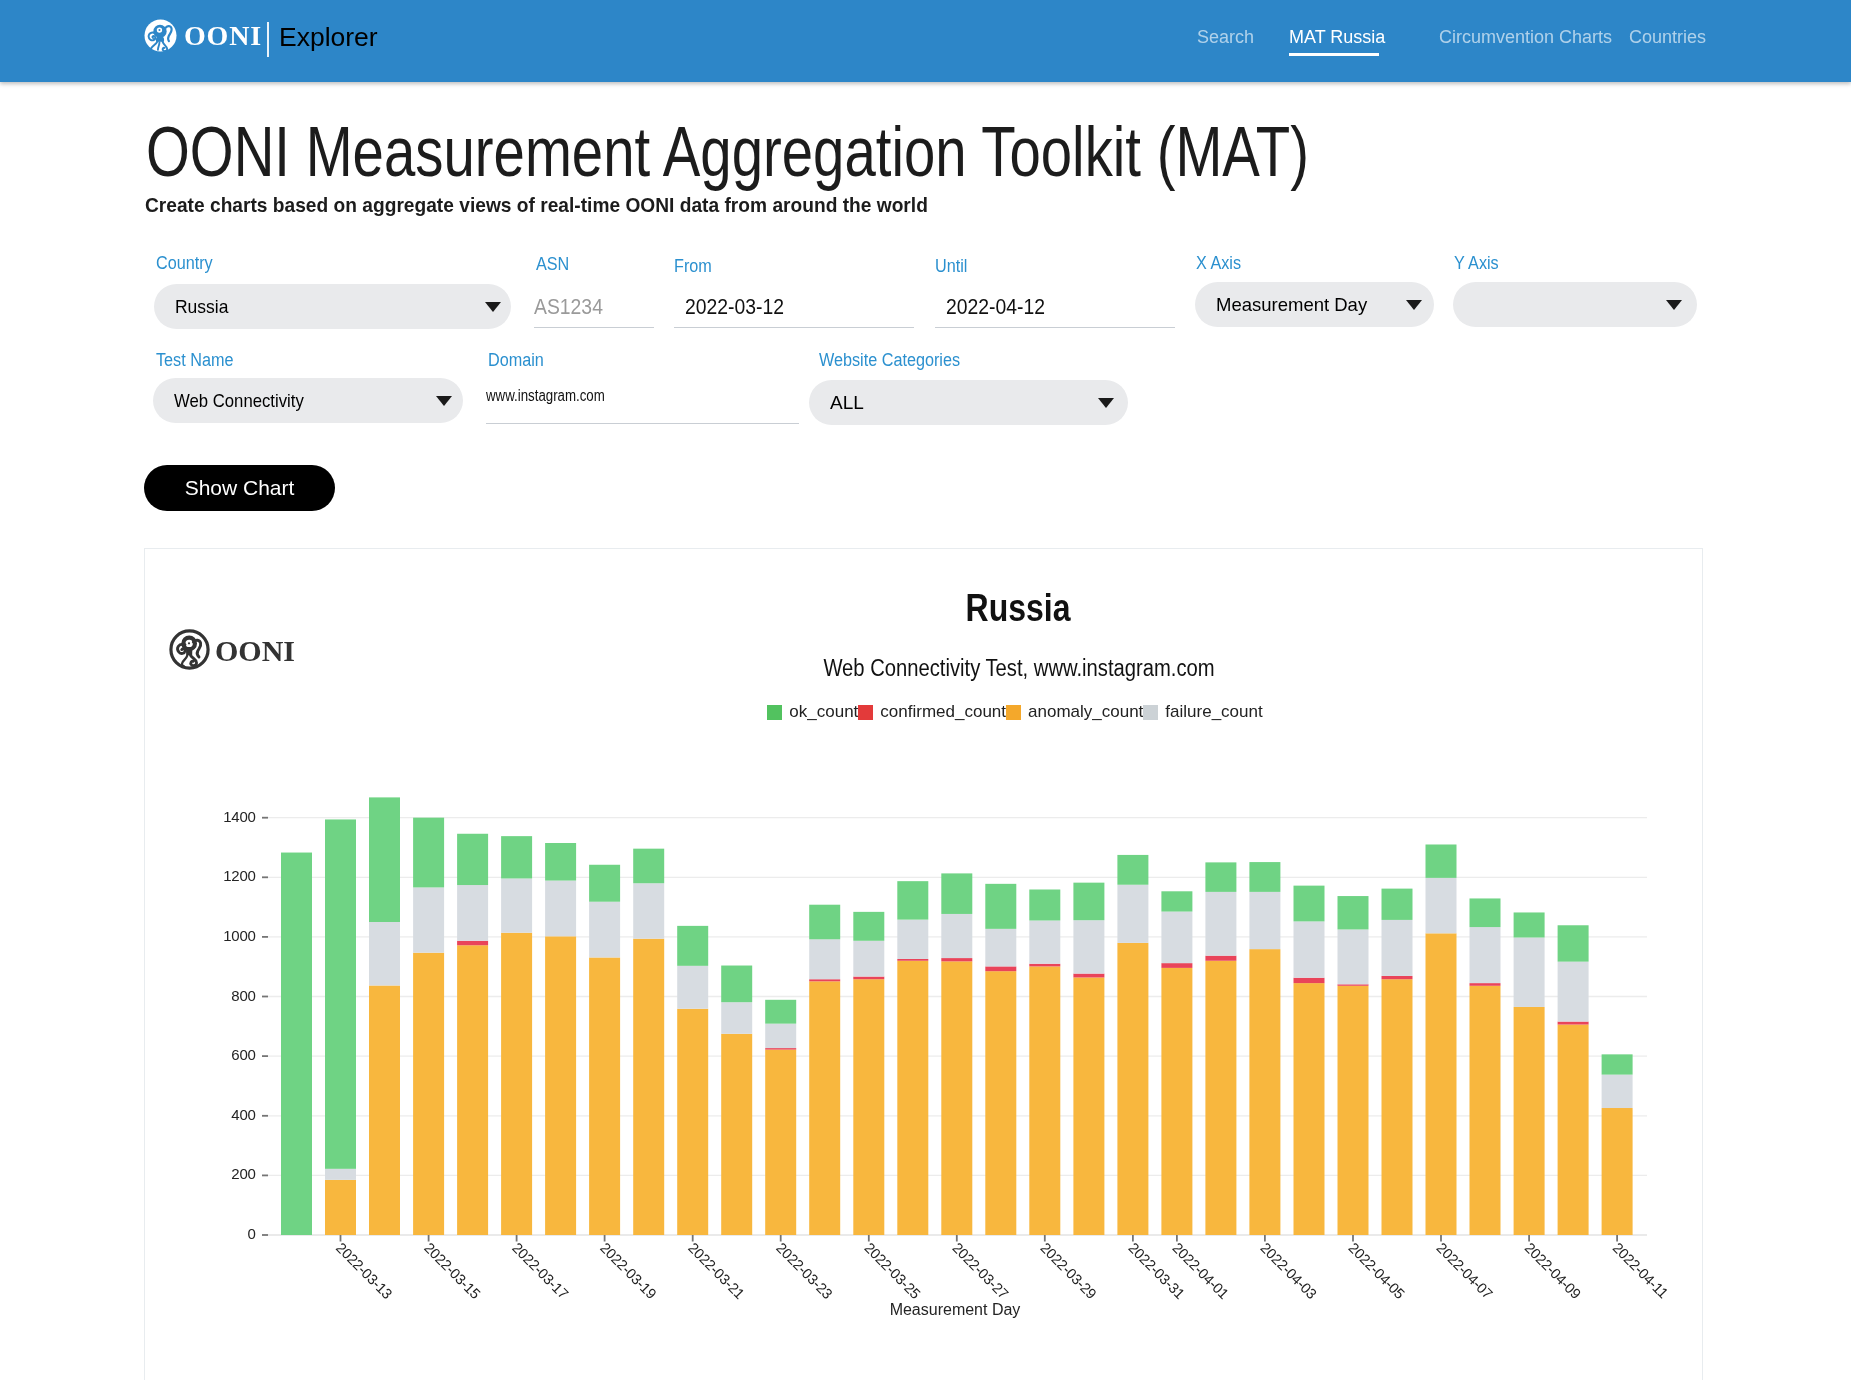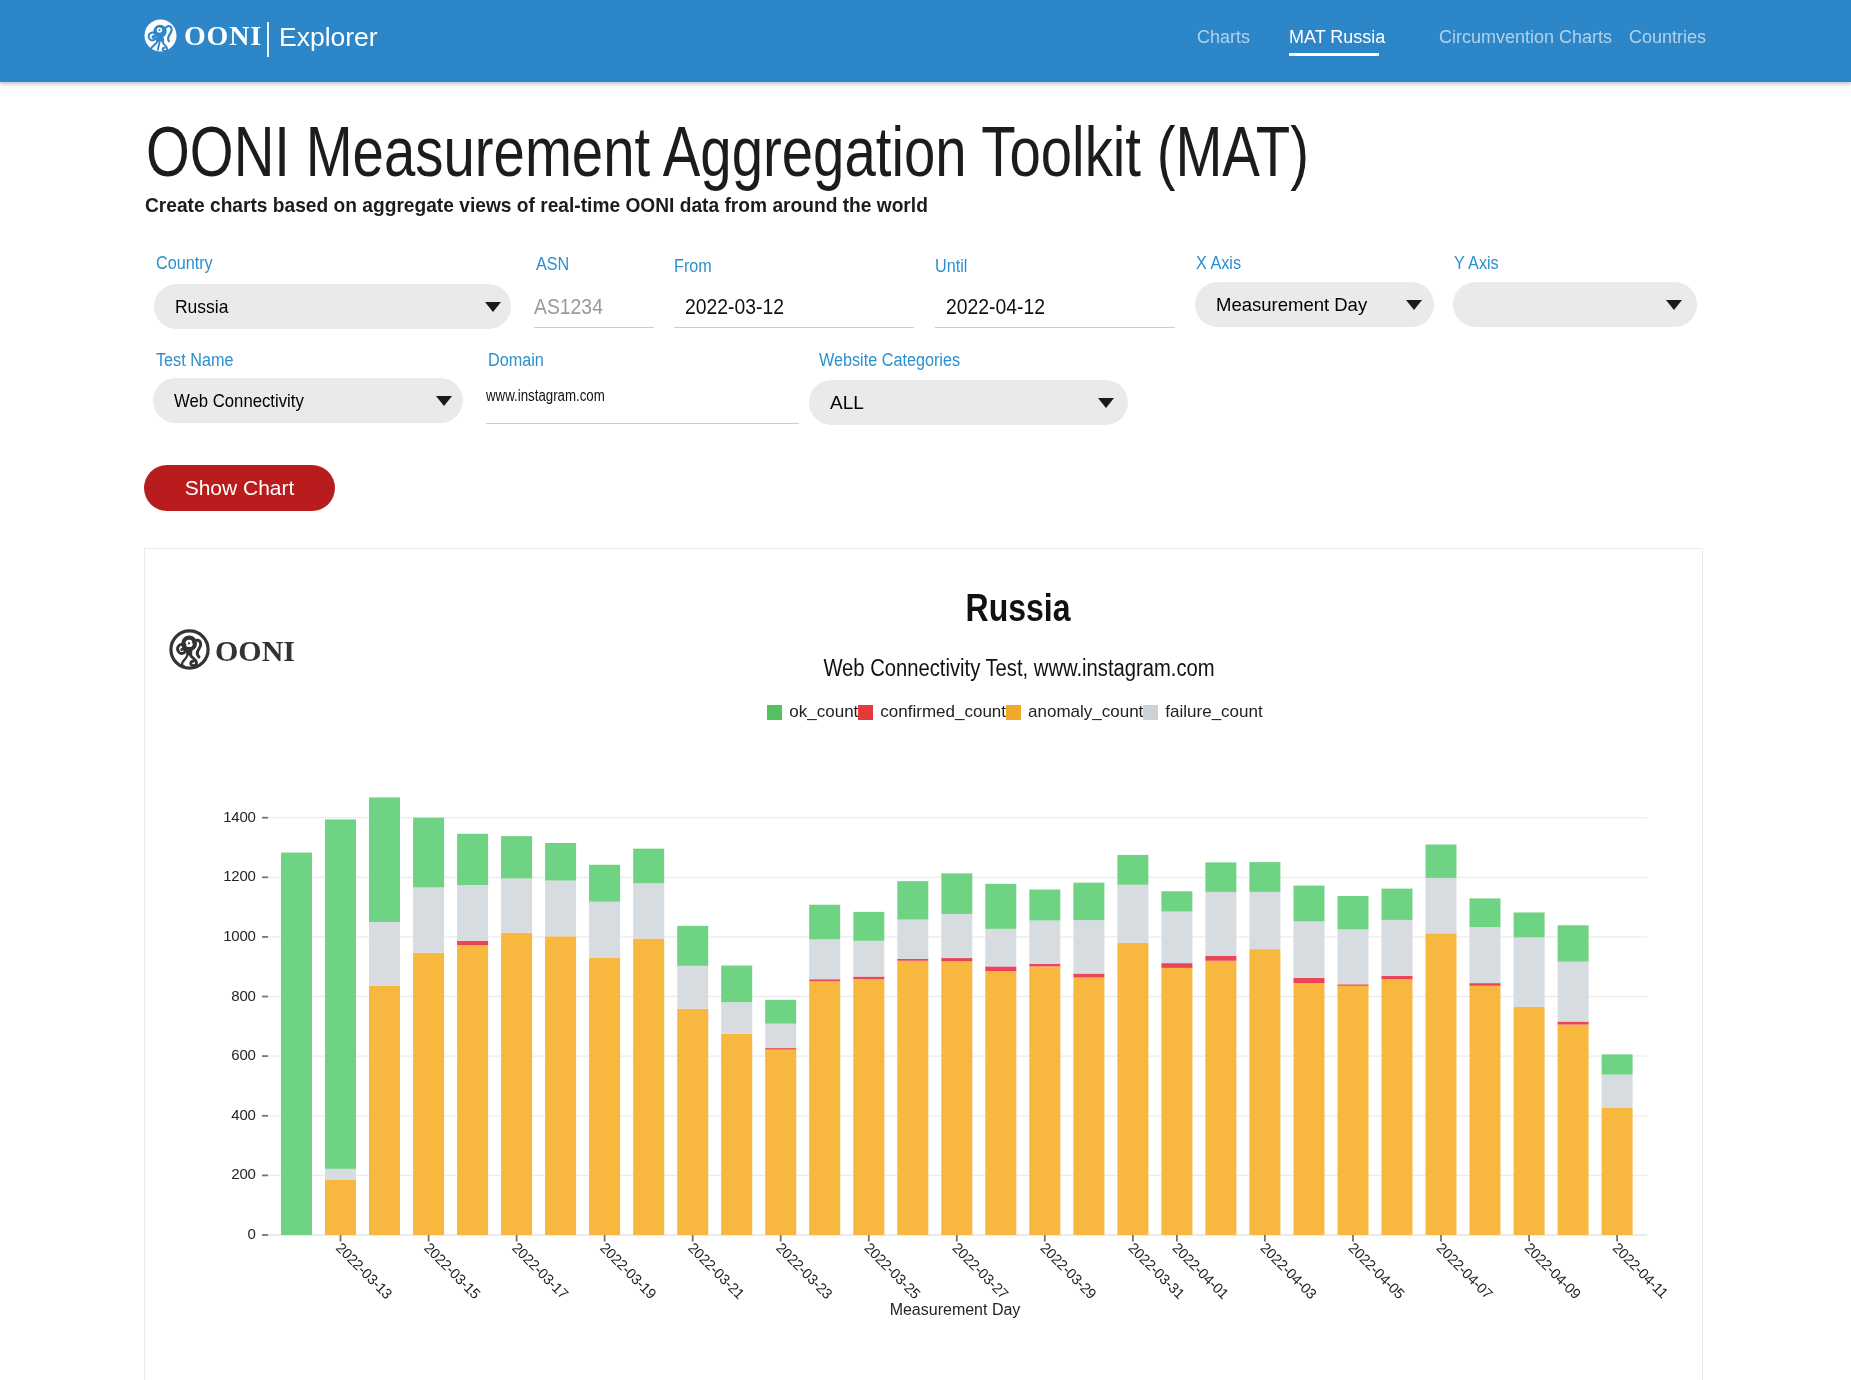--- a/index.html
+++ b/index.html
@@ -24,22 +24,22 @@
 <circle cx="30" cy="21.5" r="2.0" fill="#2d86c8"></circle>
 <path d="M31 32 C 24 32 22 39 23.5 44 L 38.5 44 C 40 39 38 32 31 32 Z" fill="#2d86c8"></path>
 <path d="M42 17 C 47 11 54 14 53.5 21 C 53.2 26 50 28.5 48 33 C 46.2 37 46.6 40.5 48.3 43" fill="none" stroke="#2d86c8" stroke-width="4.2" stroke-linecap="round"></path>
 <path d="M22 28 C 15 24 8.5 28 9 34.5 C 9.4 40 15 43 19.5 40.5 C 23.2 38.4 22.5 32.8 18.6 32.9 C 16.2 33 15.8 35.8 17.5 36.8" fill="none" stroke="#2d86c8" stroke-width="3.8" stroke-linecap="round"></path>
 <path d="M26.5 43 C 23.5 49.5 17 51.5 14 56.5 C 12.5 59.2 13.7 61.8 16 62.8" fill="none" stroke="#2d86c8" stroke-width="3.8" stroke-linecap="round"></path>
 <path d="M36 44 C 38.5 51 45 53 45 58 C 45 62.3 39.7 63.7 37.2 61 C 35.1 58.8 36.8 55.2 39.7 56" fill="none" stroke="#2d86c8" stroke-width="3.8" stroke-linecap="round"></path>
 <path d="M30 45 C 30 51 26.5 55.5 27 60" fill="none" stroke="#2d86c8" stroke-width="3.6" stroke-linecap="round"></path>
 </svg></div>
   <div class="abs" style="left:184px;top:20px;font-family:'Liberation Serif',serif;font-weight:700;font-size:28px;color:#fff;letter-spacing:0.8px;">OONI</div>
   <div class="abs" style="left:267px;top:22px;width:2px;height:35px;background:rgba(255,255,255,0.9);"></div>
-  <div class="abs" style="left:279px;top:22px;font-size:26.5px;color:#ffffff;font-weight:400;">Explorer</div>
-  <div class="nav" style="left:1197px;">Charts</div>
+  <div class="abs" style="left:279px;top:22px;font-size:26.5px;color:#000000;font-weight:400;">Explorer</div>
+  <div class="nav" style="left:1197px;">Search</div>
   <div class="nav" style="left:1289px;color:#fff;">MAT Russia</div>
   <div class="abs" style="left:1289px;top:53px;width:90px;height:3px;background:#fff;"></div>
   <div class="nav" style="left:1419px;margin-left:20px;">Circumvention Charts</div>
   <div class="nav" style="left:1629px;">Countries</div>
 </div>
 
 <div class="abs" style="left:146px;top:112px;font-size:70px;font-weight:400;color:#1c1c1c;transform:scaleX(0.805);transform-origin:left top;white-space:nowrap;">OONI Measurement Aggregation Toolkit (MAT)</div>
 <div class="abs" style="left:145px;top:193px;font-size:20.5px;font-weight:700;color:#1c1c1c;transform:scaleX(0.935);transform-origin:left top;white-space:nowrap;">Create charts based on aggregate views of real-time OONI data from around the world</div>
 
 <div class="lbl" style="left:155.5px;top:254px;">Country</div>
@@ -76,21 +76,21 @@
 
 <div class="lbl" style="left:488px;top:350.5px;">Domain</div>
 <div class="inp" style="left:486px;top:387px;width:313px;height:37px;font-size:16px;"><span style="transform:scaleX(0.83);">www.instagram.com</span></div>
 
 <div class="lbl" style="left:819px;top:350.5px;">Website Categories</div>
 <div class="pill" style="left:809px;top:380px;width:319px;">
     <span class="txt">ALL</span>
     <span class="caret" style="left:289px;"></span>
   </div>
 
-<div class="abs" style="left:144px;top:464.5px;width:191px;height:46px;background:#b91c1c;border-radius:23px;color:#fff;font-size:21px;text-align:center;line-height:46px;">Show Chart</div>
+<div class="abs" style="left:144px;top:464.5px;width:191px;height:46px;background:#000000;border-radius:23px;color:#fff;font-size:21px;text-align:center;line-height:46px;">Show Chart</div>
 
 <div class="abs" style="left:144px;top:548px;width:1559px;height:832px;border:1.5px solid #e8ecef;border-bottom:none;background:#fff;">
   <div class="abs" style="left:873px;top:36.5px;width:0;overflow:visible;">
       <div style="width:400px;margin-left:-200px;text-align:center;font-size:39px;font-weight:700;color:#111;transform:scaleX(0.82);">Russia</div>
     </div>
   <div class="abs" style="left:24px;top:80px;"><svg width="41" height="41" viewBox="0 0 64 64">
 <circle cx="32" cy="32" r="29" fill="none" stroke="#333333" stroke-width="5"></circle>
 <circle cx="31.5" cy="22.5" r="9" fill="none" stroke="#333333" stroke-width="6.5"></circle>
 <circle cx="31.2" cy="22.3" r="1.7" fill="#333333"></circle>
 <path d="M31.5 29 C 27.5 29 26.5 33 27.2 38 L 35.8 38 C 36.5 33 35.5 29 31.5 29 Z" fill="#333333"></path>

